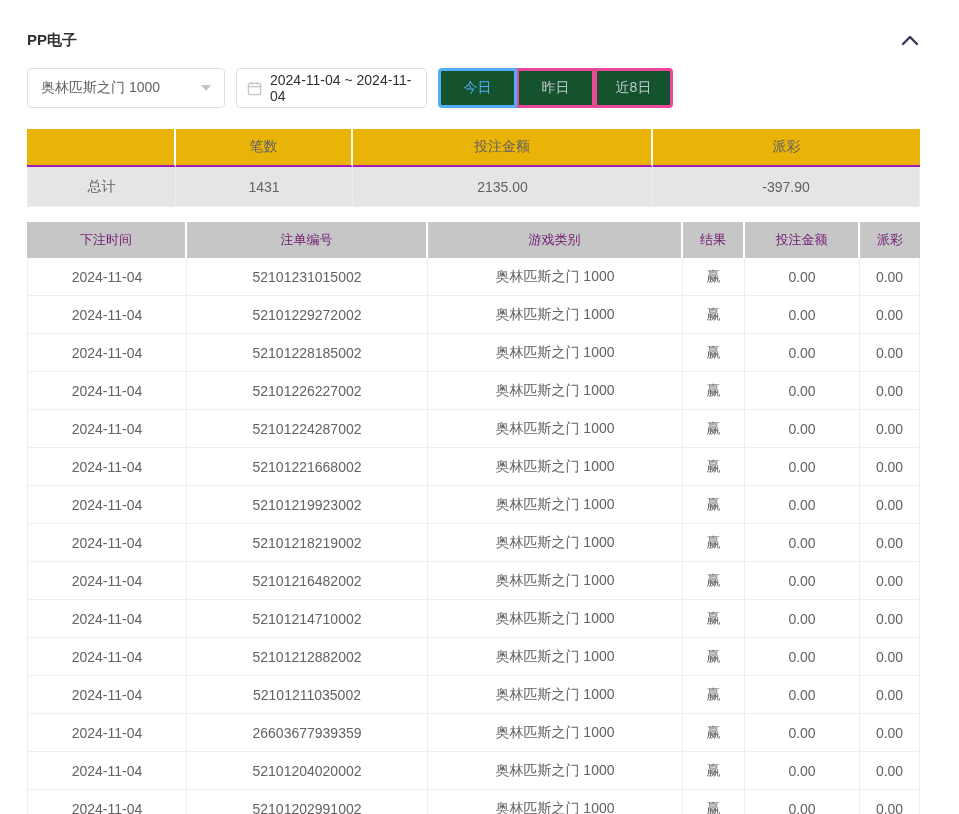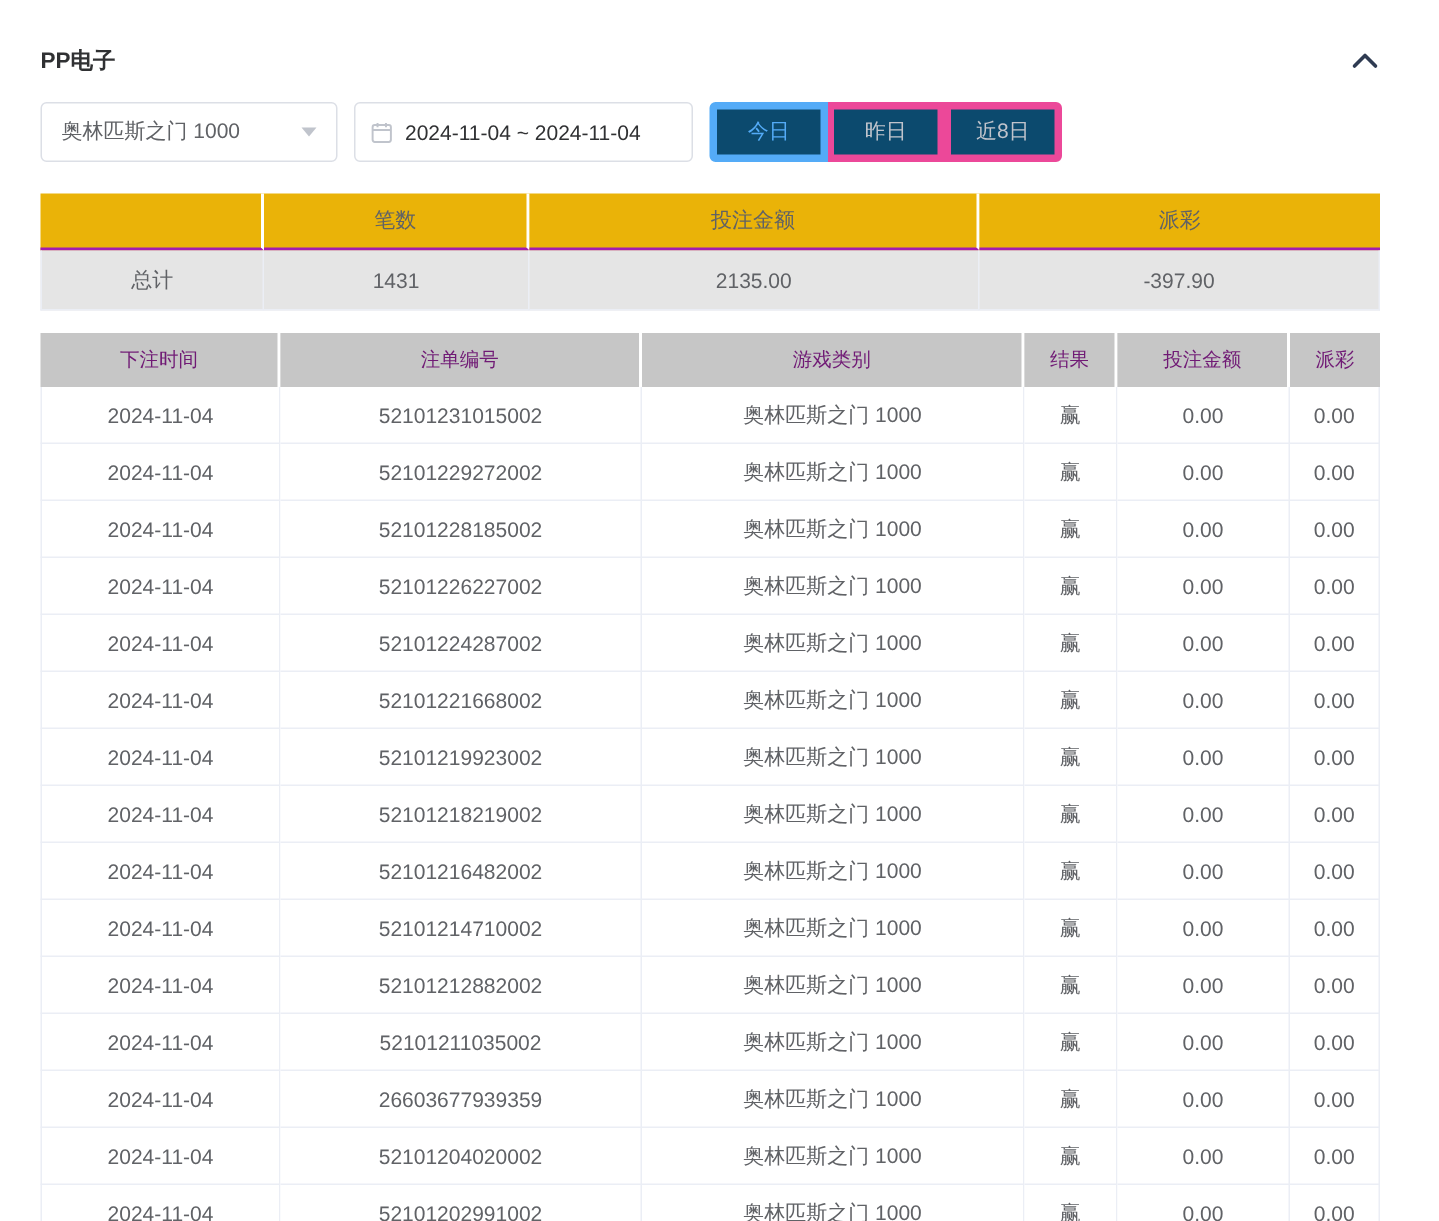--- a/index.html
+++ b/index.html
@@ -18,28 +18,28 @@
   .select-box {
     width: 198px; height: 40px; border: 1px solid #dcdfe6; border-radius: 4px;
     background: #fff; display: flex; align-items: center; justify-content: space-between;
     padding: 0 13px; font-size: 14px; color: #606266; cursor: pointer;
   }
   .caret-down {
     width: 0; height: 0; border-left: 5px solid transparent; border-right: 5px solid transparent;
     border-top: 6px solid #c0c4cc;
   }
   .date-box {
-    margin-left: 11px; width: 226px; height: 40px; border: 1px solid #dcdfe6; border-radius: 4px;
+    margin-left: 11px; width: 191px; height: 40px; border: 1px solid #dcdfe6; border-radius: 4px;
     background: #fff; display: flex; align-items: center; padding: 0 10px;
     font-size: 14px; color: #303133; cursor: pointer;
   }
   .date-box .cal { margin-right: 8px; line-height: 0; }
   .btn-group { display: flex; margin-left: 11px; }
   .seg {
-    width: 79px; height: 40px; background: #0c4a6e; border: 5px solid #ec4899;
+    width: 79px; height: 40px; background: #14532d; border: 3px solid #ec4899;
     font-size: 14px; color: #c0c4cc; cursor: pointer; position: relative;
   }
   .seg + .seg { margin-left: -1px; }
   .seg:first-child { border-radius: 4px 0 0 4px; }
   .seg:last-child { border-radius: 0 4px 4px 0; }
   .seg.active { border-color: #54abf7; color: #54abf7; z-index: 2; }
   .query-btn {
     margin-left: 11px; width: 79px; height: 40px; border: 1px solid #54abf7; border-radius: 4px;
     background: #54abf7; color: #fff; font-size: 14px; cursor: pointer;
   }

